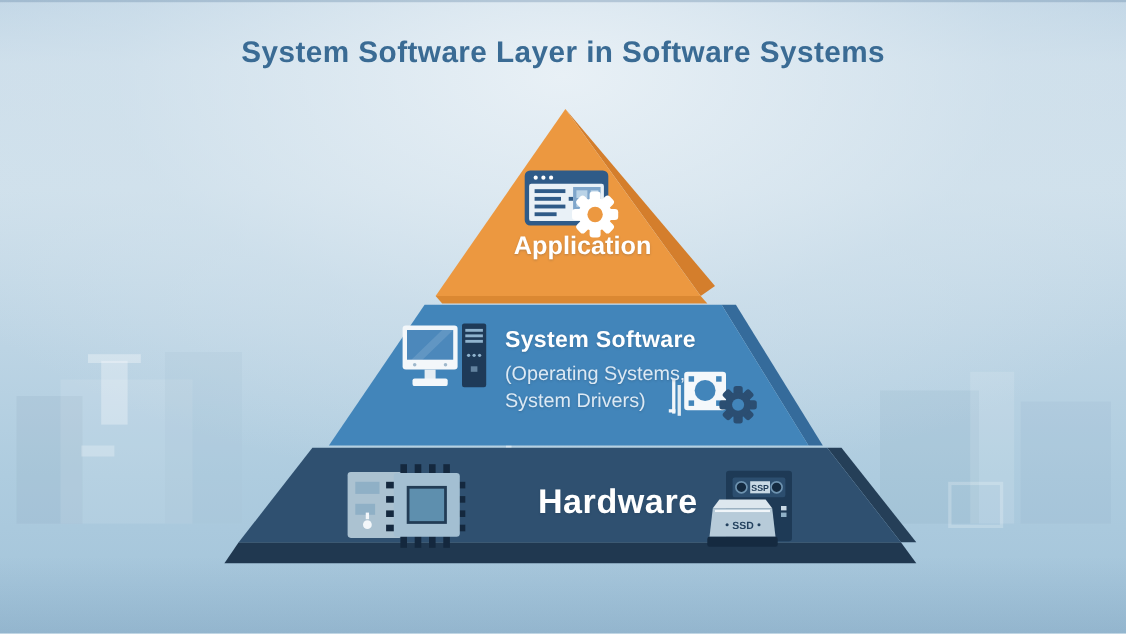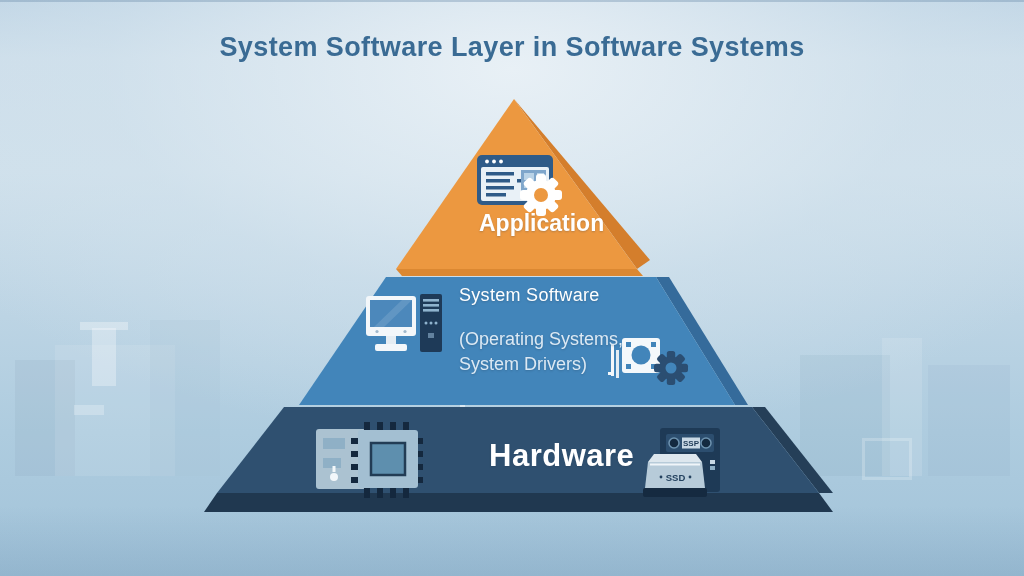--- a/index.html
+++ b/index.html
@@ -13,22 +13,22 @@
       linear-gradient(180deg,#BDD3E4 0%, #CDDEEA 10%, #CFE0EB 30%, #BCD4E4 55%, #AECCDF 75%, #A2C3D9 100%);
   }
   .top-line{position:absolute;left:0;top:0;width:1024px;height:2px;background:rgba(100,135,165,0.35);}
   .deco{position:absolute;}
   .title{
     position:absolute;left:0;top:32px;width:1024px;
     text-align:center;font-size:27px;font-weight:bold;letter-spacing:0.4px;
   }
   .pyr-svg{position:absolute;left:0;top:0;}
   .layer-text{position:absolute;color:#fff;text-shadow:0 1px 2px rgba(30,50,70,0.25);}
-  .app-label{left:467px;top:209px;font-size:23px;font-weight:bold;line-height:29px;margin-left:12px;}
-  .sys-title{left:459px;top:285px;font-size:18px;font-weight:normal;letter-spacing:0.3px;}
+  .app-label{left:467px;top:209px;font-size:23px;font-weight:bold;line-height:29px;}
+  .sys-title{left:459px;top:297px;font-size:21px;font-weight:bold;letter-spacing:0.3px;}
   .sys-sub{left:459px;top:327px;font-size:18px;line-height:25px;font-weight:normal;}
   .hw-label{left:489px;top:438px;font-size:31px;font-weight:bold;letter-spacing:0.5px;}
   .floor-shade{
     position:absolute;left:0;bottom:0;width:1024px;height:70px;
     background:linear-gradient(180deg, rgba(90,130,165,0) 0%, rgba(90,130,165,0.12) 60%, rgba(80,120,155,0.18) 100%);
   }
 </style>
 </head>
 <body>
 

